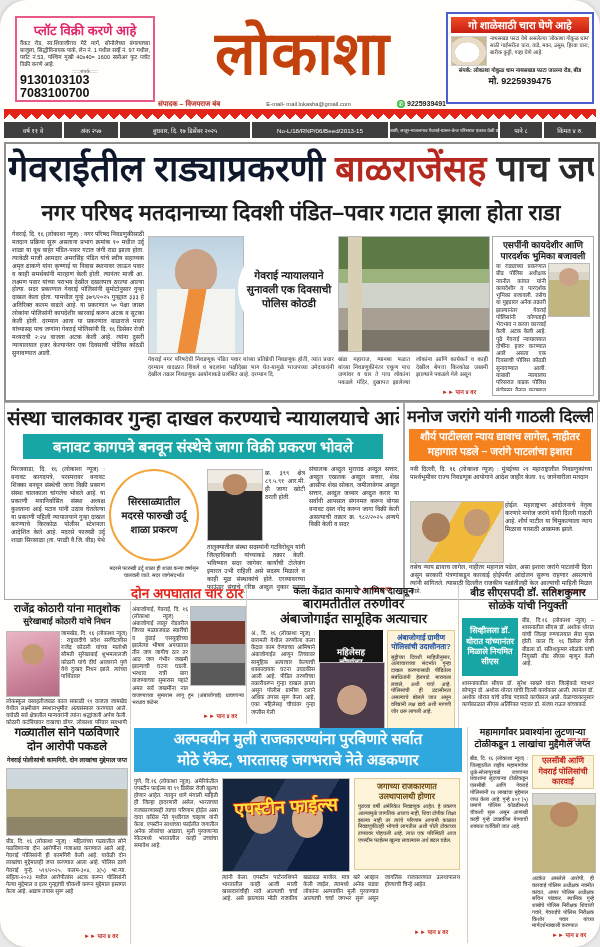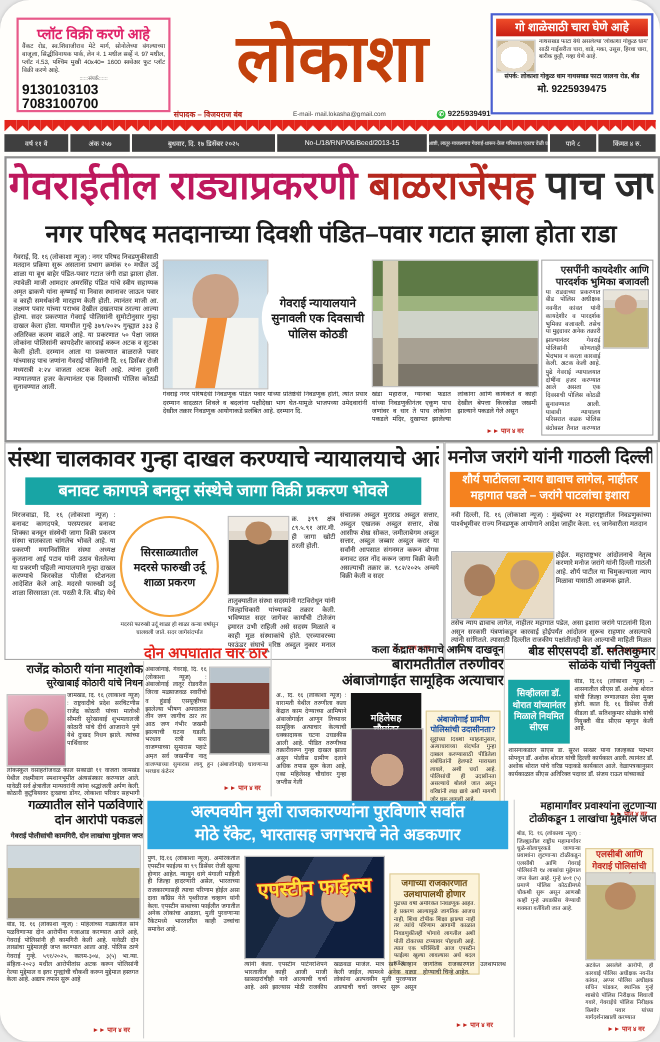--- a/index.html
+++ b/index.html
@@ -49,21 +49,21 @@
             text-align:center;white-space:nowrap;overflow:hidden;}
   .oval{border-radius:50%;background:#fff;display:flex;align-items:center;justify-content:center;
         font-weight:bold;text-align:center;}
   
   .t6{font-size:6.1px;} .t58{font-size:5.8px;} .t55{font-size:5.5px;} .t52{font-size:5.2px;}
   
   .teal{background:#18a5a5;color:#fff;font-weight:bold;text-align:center;}
   .orange{background:#f5821f;color:#fff;font-weight:bold;text-align:center;}
   .bluebar{background:#2fa8e0;color:#fff;font-weight:bold;text-align:center;}
   .blackbar{background:#141414;color:#fff;font-weight:bold;text-align:center;}
-  .beige{background:#fcf3d9;border:1px solid #ddcb95;box-sizing:border-box;overflow:hidden;margin-top:16px;}
+  .beige{background:#fcf3d9;border:1px solid #ddcb95;box-sizing:border-box;overflow:hidden;}
   
   #ph-politician{background:linear-gradient(180deg,#bcd2e0 0%,#cfdfe9 30%,#d8e4ea 100%);}
   #ph-politician .face{position:absolute;left:28%;top:10%;width:44%;height:38%;border-radius:50% 50% 45% 45%;
         background:radial-gradient(circle at 50% 35%,#caa287 0 70%,#a97f5e 100%);}
   #ph-politician .kurta{position:absolute;left:8%;top:45%;width:84%;height:55%;
         background:linear-gradient(100deg,#f3f3ef 0 35%,#ef8e3a 36% 55%,#f3f3ef 56%);}
   #ph-street{background:linear-gradient(180deg,#5e7a46 0 28%,#9db37e 28% 40%,#cfd3c9 40% 62%,#a8a193 62% 82%,#7c766a 82%);}
   #ph-street .pillar{position:absolute;left:6%;top:0;width:9%;height:100%;background:#d8cfb5;}
   #ph-sp{background:linear-gradient(180deg,#e8e4da 0 16%,#d8d4c8 16% 30%,#c3b57f 30%);}
   #ph-sp .face{position:absolute;left:25%;top:8%;width:50%;height:34%;border-radius:50%;background:#caa287;}
@@ -75,21 +75,21 @@
   #ph-woman{background:linear-gradient(160deg,#e8b6c4 0%,#d897ab 40%,#c47a92 75%,#b56a85 100%);}
   #ph-woman .face{position:absolute;left:28%;top:18%;width:44%;height:34%;border-radius:50%;background:#c49a72;}
   #ph-truck{background:linear-gradient(180deg,#b9c4cc 0 18%,#7a3a2e 18% 48%,#9a9a9a 48% 72%,#5a5a5a 72%);}
   #ph-face{background:radial-gradient(circle at 50% 42%,#caa287 0 24%,#4a3a4a 25% 100%);}
   #ph-epstein{background:linear-gradient(120deg,#16263f 0 35%,#2a3a5a 35% 65%,#0f1f3f 65%);}
   #ph-epstein .f1{position:absolute;left:18%;top:18%;width:26%;height:42%;border-radius:50%;background:#c8a184;}
   #ph-epstein .f2{position:absolute;left:55%;top:24%;width:24%;height:40%;border-radius:50%;background:#d4ab8b;}
   #ph-group{background:linear-gradient(180deg,#cfd8dd 0 30%,#b5a878 30% 72%,#8e8468 72%);}
   #ph-officer{background:linear-gradient(180deg,#d8d8d0 0 14%,#c3b57f 14%);}
   #ph-officer .face{position:absolute;left:27%;top:10%;width:46%;height:32%;border-radius:50%;background:#b98a63;}
-  .hdl{font-weight:bold;color:#1c1c1c;text-align:right;overflow:hidden;}
+  .hdl{font-weight:bold;color:#1c1c1c;text-align:center;overflow:hidden;}
   .vr{border-right:1px solid #cfcfcf;}
 </style>
 </head>
 <body>
 
 <div id="page">
 
   <div id="ad-left" class="abs ad">
     <div class="ttl">प्लॉट विक्री करणे आहे</div>
     <div class="bd">वैंकट रोड, स्व.शिवाजीराव मेटे मार्ग, सोनोलेच्या बंगल्याच्या बाजूला, सिद्धीविनायक पार्क, लेन नं. 1 मधील सर्व्हे नं. 97 मधील, प्लॉट नं.53, पश्चिम मुखी 40x40= 1600 स्क्वेअर फुट प्लॉट विक्री करणे आहे.</div>
@@ -125,21 +125,21 @@
     <div class="seg" style="width:46px;">अंक २५७</div>
     <div class="seg" style="width:122px;">बुधवार, दि. १७ डिसेंबर २०२५</div>
     <div class="seg" style="width:128px;">No-L/18/RNP/06/Beed/2013-15</div>
     <div class="seg" style="flex:1;font-size:4.6px;">बीड, परळी वैजनाथ-आष्टी, लातूर-माजलगाव गेवराई-धारूर-केज परिसरात एकाच वेळी प्रकाशित होणारे दैनिक</div>
     <div class="seg" style="width:34px;">पाने ८</div>
     <div class="seg" style="width:44px;">किंमत ४ रु.</div>
   </div>
 
   <div id="lead" class="abs">
     <div id="lead-hl" class="abs">
-      <span style="color:#be185d;">गेवराईतील राड्याप्रकरणी </span><span style="color:#b5281e;">बाळराजेंसह</span><span style="color:#2b2b2b;"> पाच जणांना </span>
+      <span style="color:#0f172a;">गेवराईतील राड्याप्रकरणी </span><span style="color:#b5281e;">बाळराजेंसह</span><span style="color:#2b2b2b;"> पाच जणांना </span>
     </div>
     <div id="lead-sub" class="abs">नगर परिषद मतदानाच्या दिवशी पंडित–पवार गटात झाला होता राडा</div>
 
     <div class="abs jt t6" style="left:6px;top:86px;width:132px;height:166px;">गेवराई, दि. १६ (लोकाशा न्यूज) : नगर परिषद निवडणुकीसाठी मतदान प्रक्रिया सुरू असताना प्रभाग क्रमांक १० मधील उर्दू शाळा या बूथ बाहेर पंडित-पवार गटात जंगी राडा झाला होता. त्यावेळी माजी आमदार अमरसिंह पंडित यांचे स्वीय सहाय्यक अमृत ढाकणे यांना कृष्णाई या निवास स्थानावर जाऊन पवार व काही समर्थकांनी मारहाण केली होती. त्यानंतर माजी आ. लक्ष्मण पवार यांच्या पराभव देखील दखलपात्र ठरल्या आल्या होत्या. सदर प्रकरणात गेवराई पोलिसांनी सुमोटोनुसार गुन्हा दाखल केला होता. यामधील गुन्हे ३७९/२०२५ गुन्ह्यात ३३३ हे अतिरिक्त कलम वाढले आहे. या प्रकरणात ५० पेक्षा जास्त लोकांना पोलिसांनी कायदेशीर कारवाई करून अटक व सुटका केली होती. दरम्यान आता या प्रकरणात बाळराजे पवार यांच्यासह पाच जणांना गेवराई पोलिसांनी दि. १६ डिसेंबर रोजी मध्यरात्री २:२४ वाजता अटक केली आहे. त्यांना दुसरी न्यायालयात हजर केल्यानंतर एक दिवसाची पोलिस कोठडी सुनावण्यात आली.</div>
 
     <div class="abs photo" id="ph-politician" style="left:142px;top:92px;width:94px;height:116px;">
       <div class="face"></div>
       <div class="kurta"></div>
     </div>
 
@@ -244,21 +244,21 @@
     <div class="abs bluebar" style="left:2px;top:0;width:328px;height:44px;font-size:15px;line-height:1.4;overflow:hidden;">
       <span>अल्पवयीन मुली राजकारण्यांना पुरविणारे सर्वात</span><br>
       <span>मोठे रॅकेट, भारतासह जगभराचे नेते अडकणार</span>
     </div>
     <div class="abs jt t55" style="left:2px;top:50px;width:84px;height:158px;">पुणे, दि.१६ (लोकाशा न्यूज). अमेरिकेतील एपस्टीन फाईल्स या ९९ डिसेंबर रोजी खुल्या होणार आहेत. न्यायुन धागे मंगाली माहिती ही जिल्हा हादरणारी असेल, भारताच्या राजकारणासही त्याचा परिणाम होईल असा दावा काँग्रेस नेते पृथ्वीराज चव्हाण यांनी केला. एपस्टीन साथाच्या फाईलीत जगातील अनेक लोकांचा आढावा, मुली पुरवणाऱ्या रॅकेटमध्ये भारतातील काही उच्चांचा समावेश आहे.</div>
     <div class="abs photo" id="ph-epstein" style="left:90px;top:50px;width:126px;height:92px;">
       <div class="f1"></div>
       <div class="f2"></div>
       <div class="abs" style="left:4px;top:18px;width:118px;font-size:18px;font-weight:bold;color:#ffe13a;text-align:center;line-height:1.2;text-shadow:1px 1px 0 #c2251d,-1px -1px 0 #c2251d;transform:rotate(-3deg);">एपस्टीन फाईल्स</div>
     </div>
-    <div class="abs beige" style="left:222px;top:50px;width:82px;height:92px;padding:3px;">
+    <div class="abs beige" style="left:222px;top:50px;width:106px;height:92px;padding:3px;">
       <div class="ct bold" style="font-size:8px;color:#6b4a10;line-height:1.2;">जगाच्या राजकारणात उलथापालथी होणार</div>
       <div class="jt t52" style="margin-top:2px;height:66px;">पुढच्या वर्षी अमेरिकेत निवडणूक आहेत. हे प्रकरण आल्यामुळे जागतिक आजच नाही, शिवा टोपीक शिक्षा झाल्या नाही तर त्यांचे परिणाम आगामी काळात निवडणुकीतही भोगावे लागतील अशी पोती टोकाच्या टप्प्यावर पोहचली आहे. त्यात एक परिस्थिती आज एपस्टीन फाईल्स खुल्या लावल्यास अर्थ बदल घडेल.</div>
     </div>
     <div class="abs jt t55" style="left:90px;top:146px;width:238px;height:60px;column-count:3;column-gap:6px;">त्यांनी केला. एपस्टीन पार्टनरशिपने भारतातील काही आजी माजी खासदारांचीही नावे आल्याची चर्चा आहे. असे झाल्यास मोठी राजकीय खळबळ माजेल. मात्र खरे आव्हान केली जाईल, त्यामध्ये अनेक बड्या लोकांना अल्पवयीन मुली पुरवण्यात आल्याची चर्चा जगभर सुरू असून जागतिक राजकारणात उलथापालथ होण्याची चिन्हे आहेत.</div>
     <span class="cont" style="left:282px;top:200px;">►► पान ४ वर</span>
   </div>
 
   <div class="abs" style="left:467px;top:727px;width:129px;height:216px;border-left:1px solid #cfcfcf;">
     <div class="hdl" style="font-size:9.3px;line-height:1.25;">महामार्गांवर प्रवाश्यांना लुटणाऱ्या</div>
     <div class="hdl" style="font-size:9.3px;line-height:1.25;">टोळीकडून 1 लाखांचा मुद्देमाल जप्त</div>

